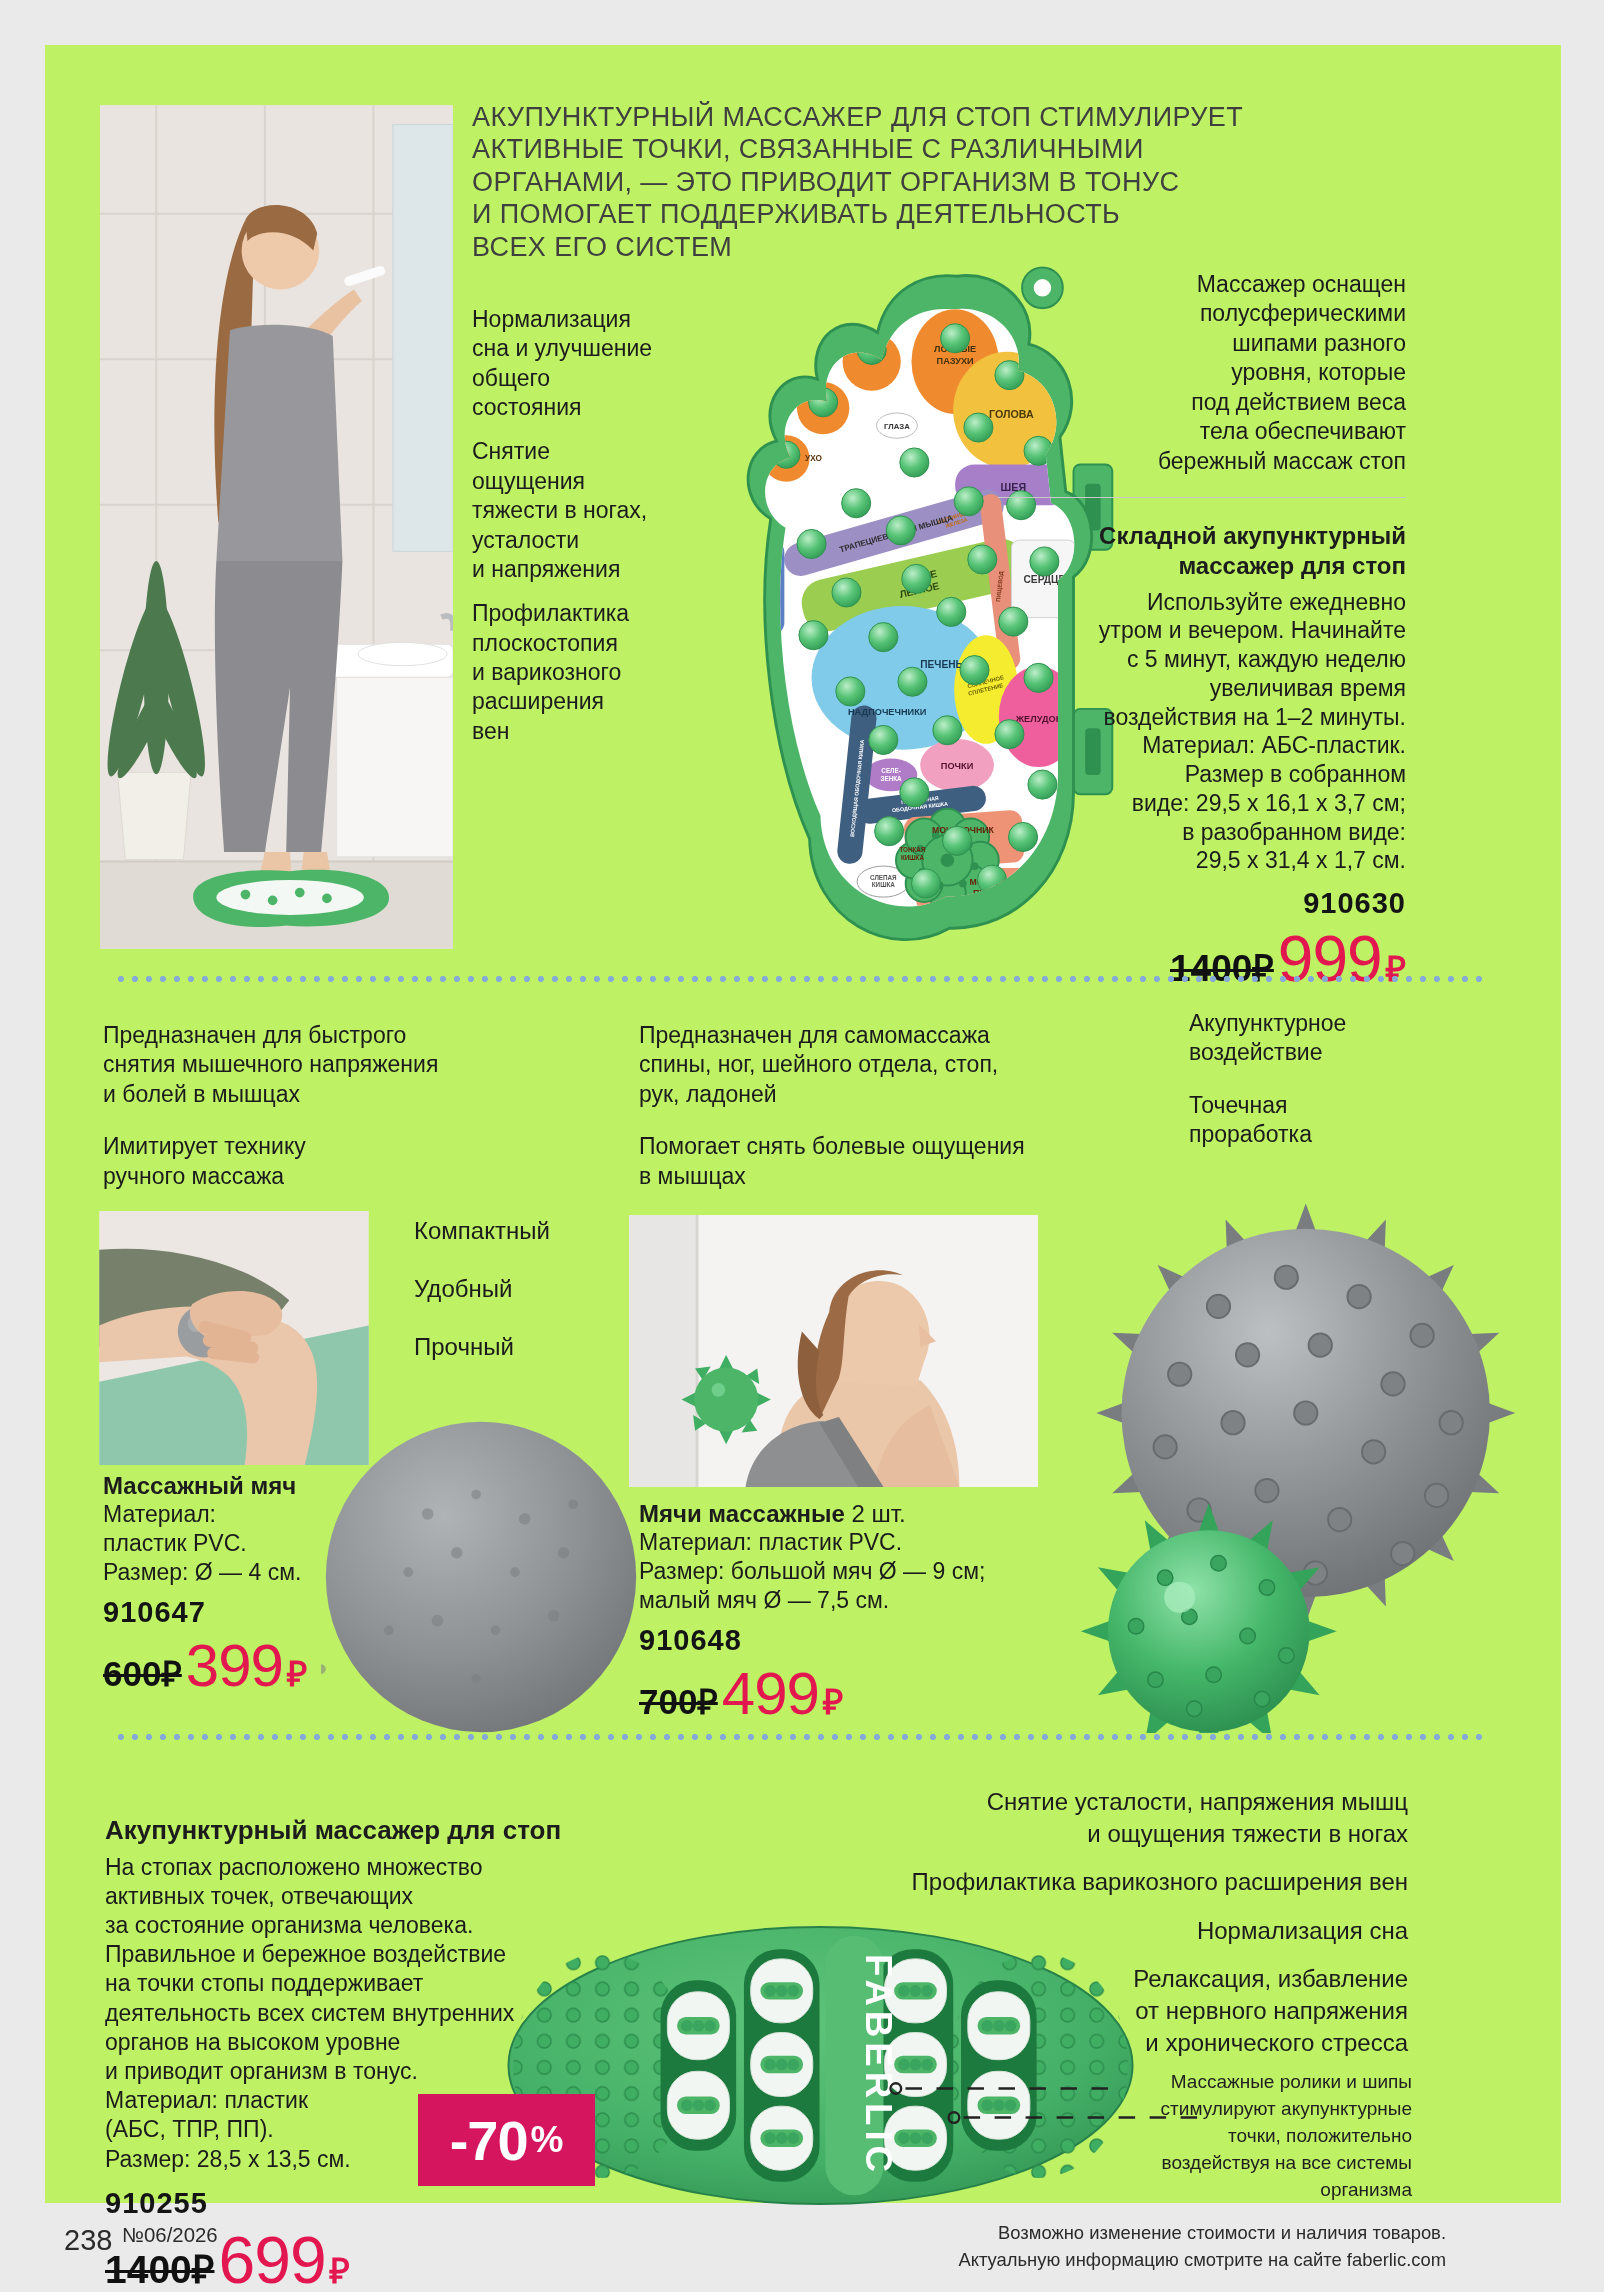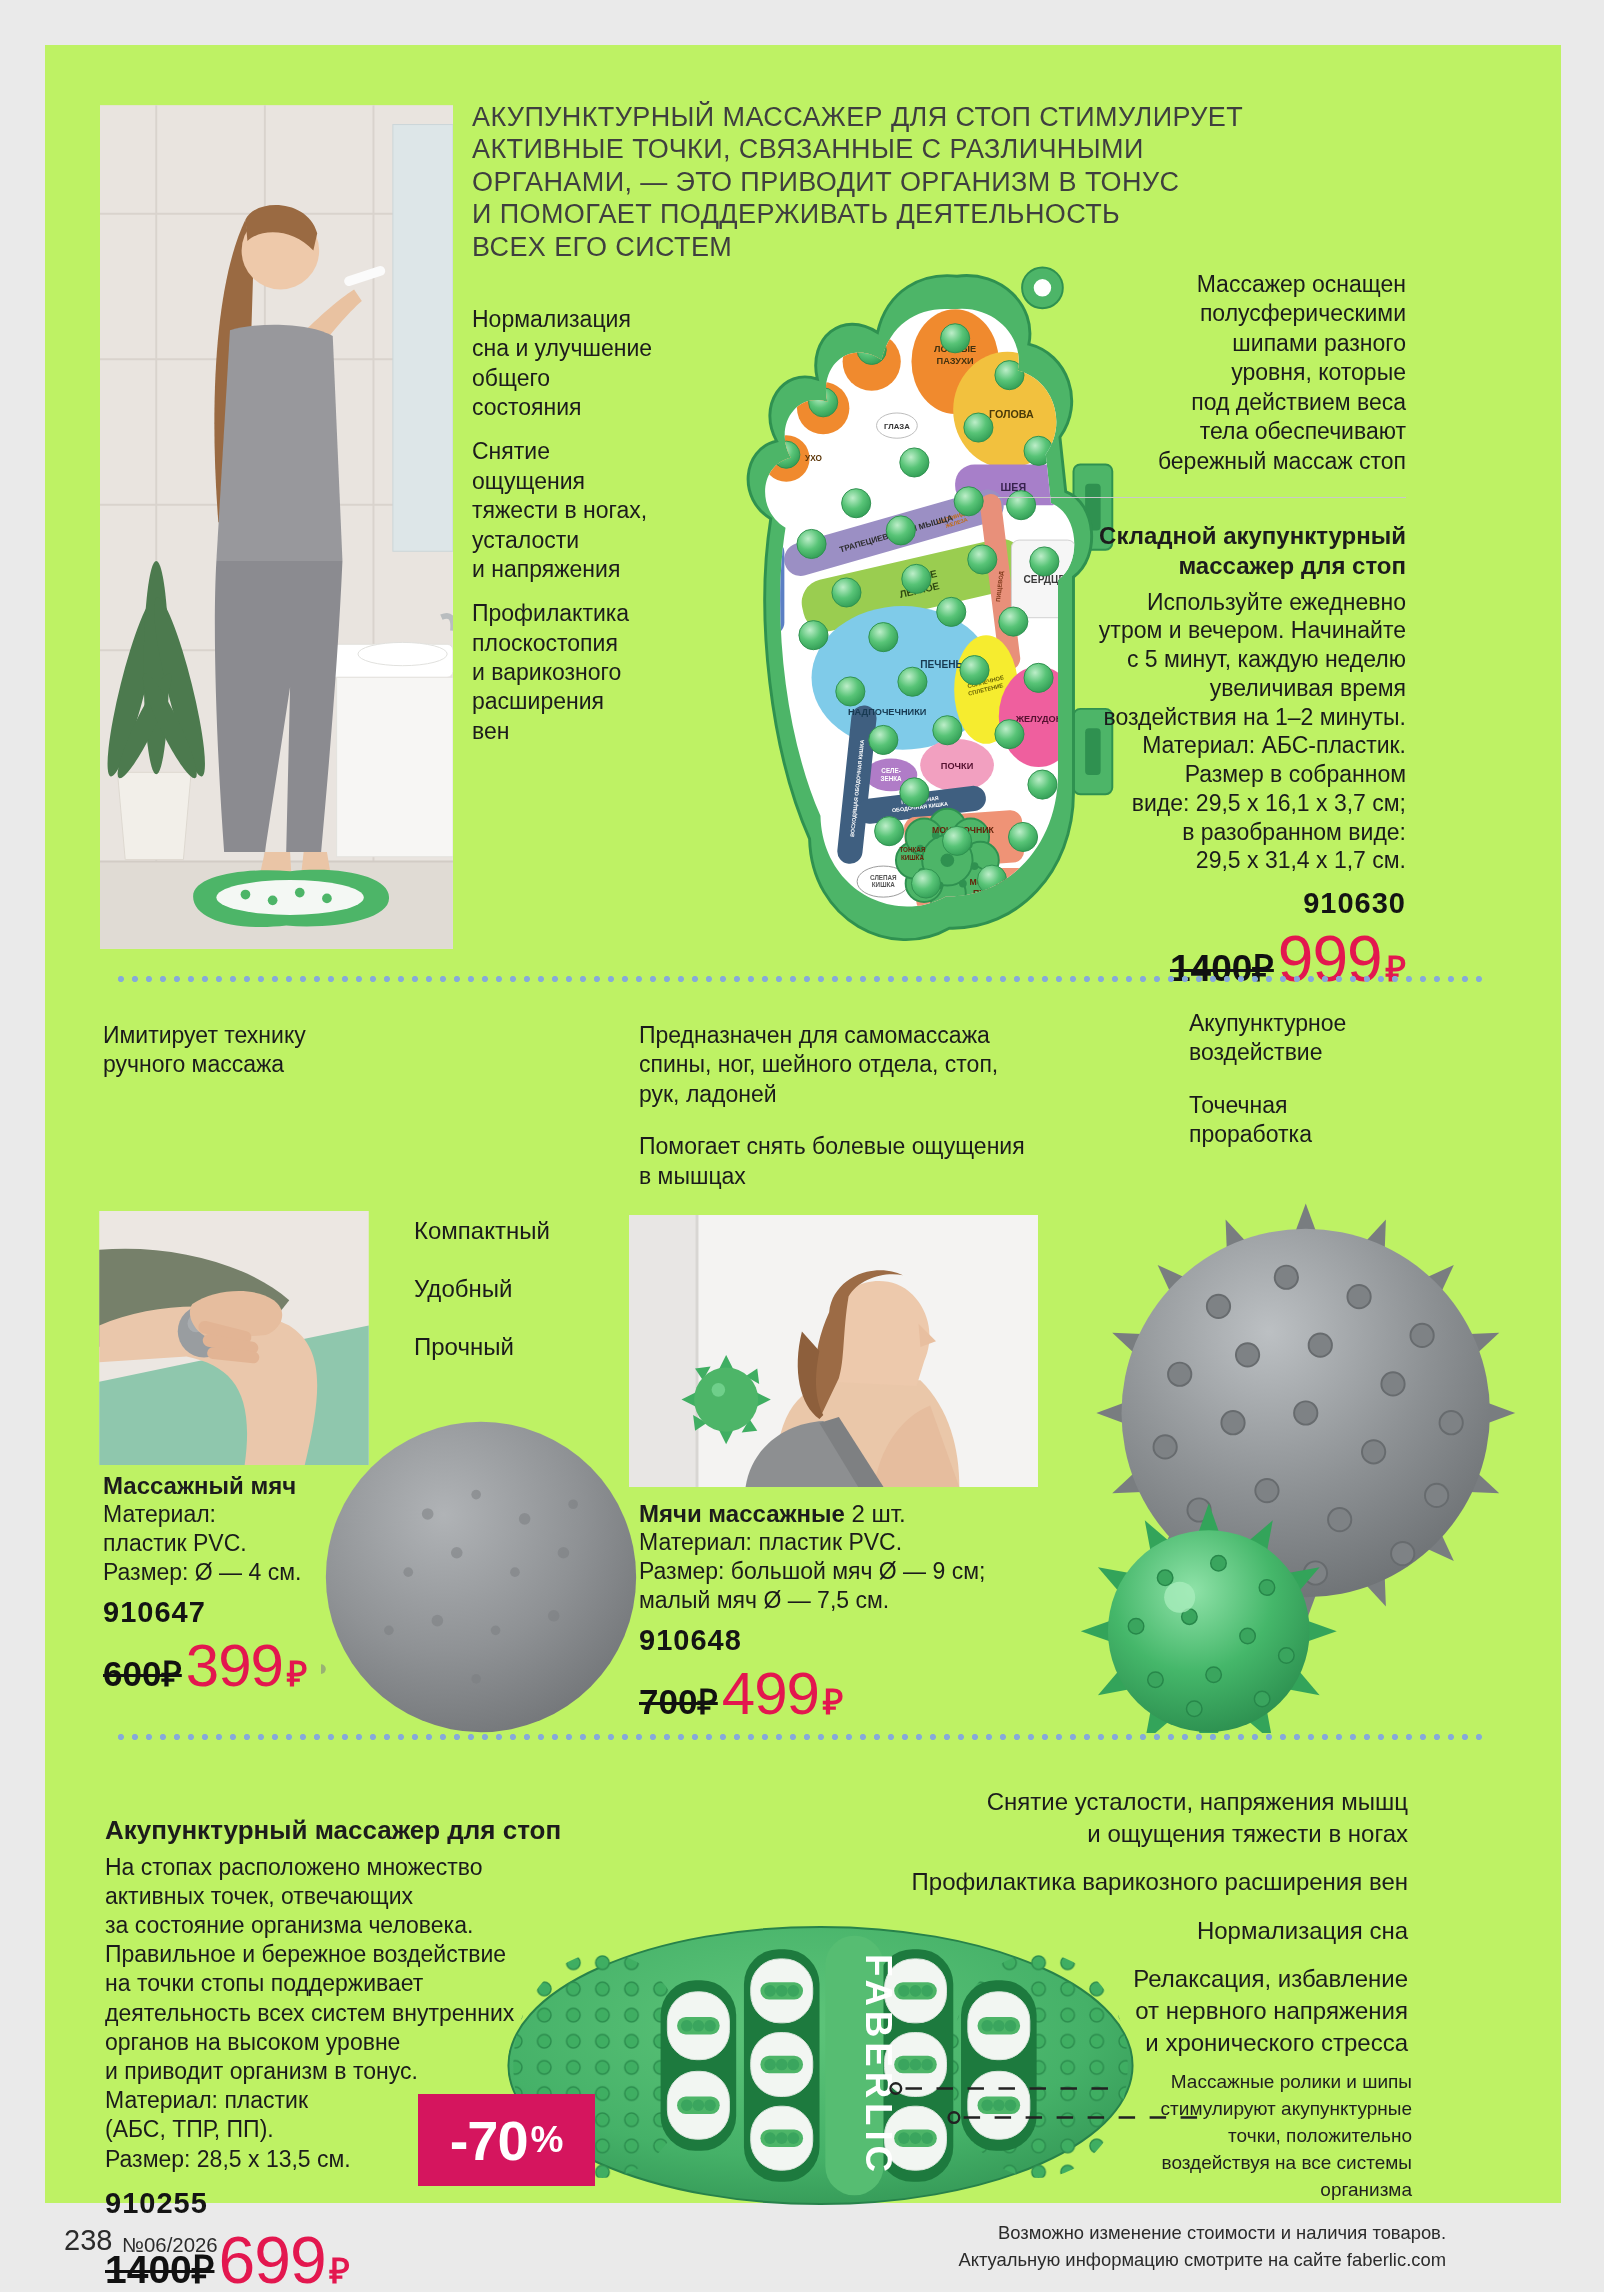--- a/index.html
+++ b/index.html
@@ -32,21 +32,21 @@
   .pcur{font-weight:bold;font-size:35px;color:var(--accent)}
   .dots{height:7.8px;background-image:radial-gradient(circle at 3.9px 3.9px,#86aad8 2.7px,rgba(0,0,0,0) 3.4px);
         background-size:14px 7.8px;background-repeat:repeat-x}
   .feature{font-size:24px;margin-bottom:30px;color:#1b1b1b}
   .benefits p{margin:0 0 16.5px;font-size:24px;line-height:1.33;white-space:pre-line}
   .badge{background:var(--badge);color:#fff;display:flex;align-items:center;justify-content:center;
          font-weight:bold}
   .badge .v{font-size:56px;letter-spacing:-1px}
   .badge .p{font-size:37px;margin-left:2.9px}
   .callout{font-size:19px;line-height:1.42;white-space:pre-line;color:#1f1f1f}
-  .footer-left{position:absolute;left:64px;top:2224px;display:flex;align-items:flex-end;gap:9.7px;color:#2b2b2b}
+  .footer-left{position:absolute;left:64px;top:2224px;display:flex;align-items:flex-start;gap:9.7px;color:#2b2b2b}
   .footer-left .n{font-size:29px}
   .footer-left .i{font-size:20.4px}
   .footer-note{position:absolute;right:159px;top:2220px;font-size:18.4px;line-height:1.45;
                text-align:right;white-space:pre-line;color:#2b2b2b}
   svg text{font-family:"Liberation Sans",sans-serif}
 </style>
 </head>
 <body>
 
 <div class="card">
@@ -328,20 +328,23 @@
     <div class="prow right" style="margin-top:1.9px">
       <span class="pold">1400₽</span>
       <span class="pnew">999</span>
       <span class="pcur">₽</span>
     </div>
   </div>
 
   <div class="abs dots" style="left:72px;top:930px;width:1372px"></div>
 
   <div class="abs" style="left:58px;top:976px;width:466px">
+    <p class="body-txt" style="margin-bottom:23px">Предназначен для быстрого
+снятия мышечного напряжения
+и болей в мышцах</p>
     <p class="body-txt">Имитирует технику
 ручного массажа</p>
   </div>
   <div class="abs" style="left:594px;top:976px;width:543px">
     <p class="body-txt" style="margin-bottom:23px">Предназначен для самомассажа
 спины, ног, шейного отдела, стоп,
 рук, ладоней</p>
     <p class="body-txt">Помогает снять болевые ощущения
 в мышцах</p>
   </div>

